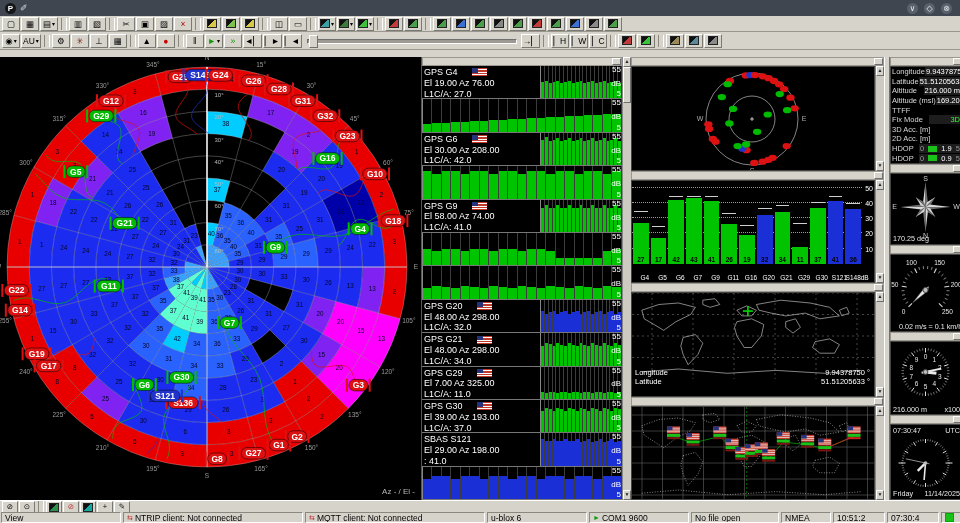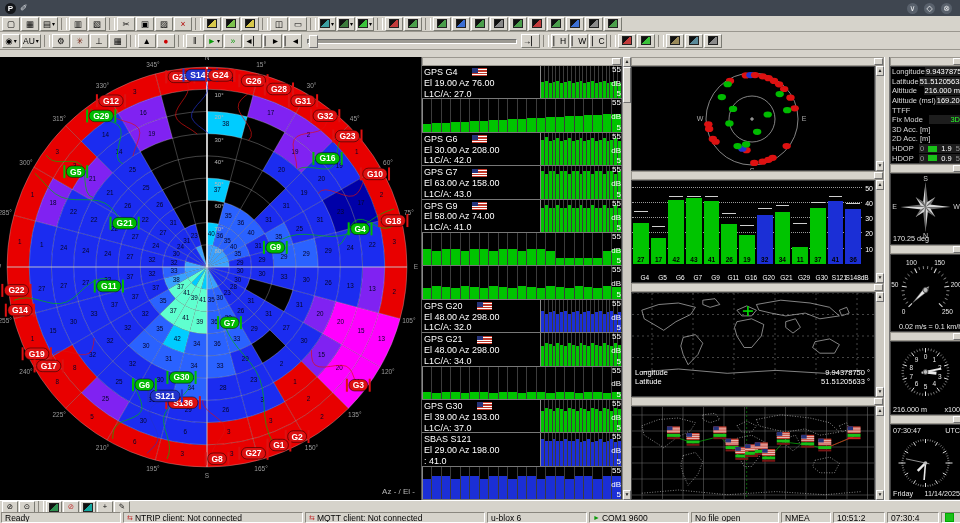--- a/index.html
+++ b/index.html
@@ -1179,28 +1179,20 @@
                 <div class="barfill" style="height: 75.2827%; background: rgb(0, 196, 0);"></div>
               </div>
               <div class="satscale">
                 <span class="s-top">55</span>
                 <span class="s-mid">dB</span>
                 <span class="s-bot">5</span>
               </div>
             </div>
           </div>
           <div class="satrow">
-            <div class="satinfo">
-              <div class="satname">
-                <span>GPS G7</span>
-                <span class="usflag"></span>
-              </div>
-              <div>El 63.00 Az 158.00</div>
-              <div>L1C/A: 43.0</div>
-            </div>
             <div class="satbars">
               <div class="barcol">
                 <div class="barfill" style="height: 84.181%; background: rgb(0, 196, 0);"></div>
               </div>
               <div class="barcol">
                 <div class="barfill" style="height: 75.7128%; background: rgb(0, 196, 0);"></div>
               </div>
               <div class="barcol">
                 <div class="barfill" style="height: 85.2643%; background: rgb(0, 196, 0);"></div>
               </div>
@@ -1643,20 +1635,28 @@
                 <div class="barfill" style="height: 64.4736%; background: rgb(0, 196, 0);"></div>
               </div>
               <div class="satscale">
                 <span class="s-top">55</span>
                 <span class="s-mid">dB</span>
                 <span class="s-bot">5</span>
               </div>
             </div>
           </div>
           <div class="satrow">
+            <div class="satinfo">
+              <div class="satname">
+                <span>GPS G29</span>
+                <span class="usflag"></span>
+              </div>
+              <div>El 7.00 Az 325.00</div>
+              <div>L1C/A: 11.0</div>
+            </div>
             <div class="satbars">
               <div class="barcol">
                 <div class="barfill" style="height: 22.3728%; background: rgb(0, 196, 0);"></div>
               </div>
               <div class="barcol">
                 <div class="barfill" style="height: 19.7681%; background: rgb(0, 196, 0);"></div>
               </div>
               <div class="barcol">
                 <div class="barfill" style="height: 20.5701%; background: rgb(0, 196, 0);"></div>
               </div>
@@ -2585,21 +2585,21 @@
       <div class="tbtn">
         <span>+</span>
       </div>
       <div class="tbtn">
         <span>✎</span>
       </div>
     </div>
 
   <div id="statusbar">
     <div class="pane" style="flex:1">
-        <span>Ready</span>
+        <span>View</span>
       </div>
   <div class="pane" style="width: 172px; flex: 0 0 auto;">
         <span class="pic" style="color: rgb(192, 48, 48);">⇆</span>
         <span>NTRIP client: Not connected</span>
       </div>
       <div class="pane" style="width: 172px; flex: 0 0 auto;">
         <span class="pic" style="color: rgb(192, 48, 48);">⇆</span>
         <span>MQTT client: Not connected</span>
       </div>
       <div class="pane" style="width: 92px; flex: 0 0 auto;">

